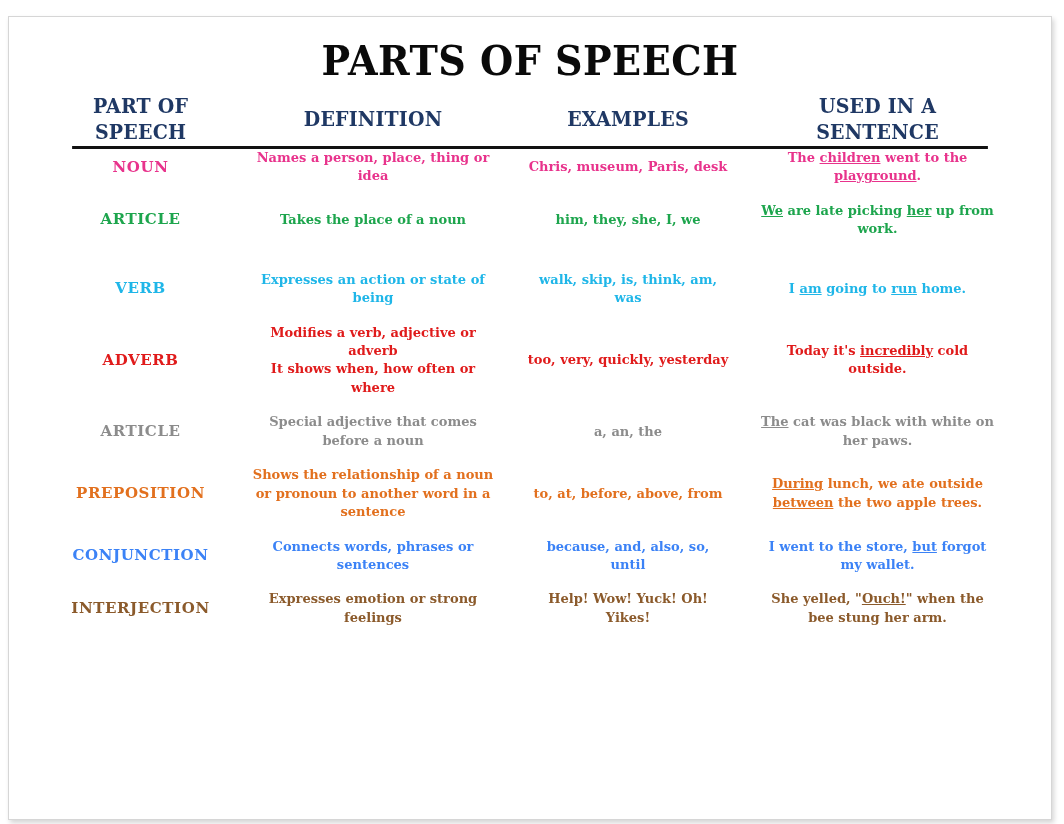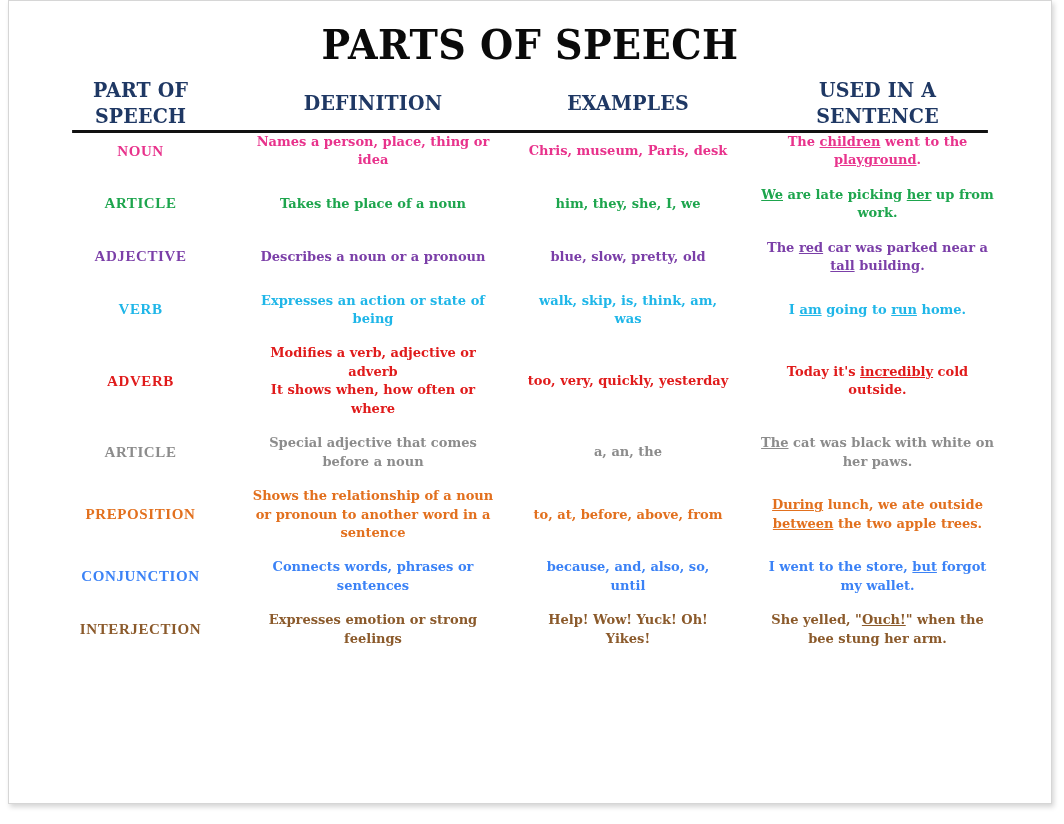--- a/index.html
+++ b/index.html
@@ -11,21 +11,21 @@
   body {
     width: 1064px;
     height: 824px;
     font-family: "Liberation Serif", "DejaVu Serif", serif;
     overflow: hidden;
   }
 
   .page {
     position: absolute;
     left: 8px;
-    top: 0;
+    top: 16px;
     width: 1044px;
     height: 804px;
     background: #ffffff;
     border: 1px solid #d6d6d6;
     box-shadow: 2px 3px 5px rgba(0,0,0,0.17);
     box-sizing: border-box;
     overflow: hidden;
   }
 
   .doc-title {
@@ -85,21 +85,20 @@
     font-family: "DejaVu Serif", "Liberation Serif", serif;
     font-weight: bold;
     font-size: 13px;
     line-height: 1.42;
     padding: 11px 8px;
   }
 
   tbody td.part-label {
     font-size: 15px;
     letter-spacing: 0.6px;
-    font-family: Liberation Serif, serif;
   }
 
   tbody td.def-cell,
   tbody td.ex-cell,
   tbody td.sent-cell {
     padding-left: 14px;
     padding-right: 14px;
   }
 
   .def-line { display: block; }
@@ -161,28 +160,20 @@
           <td class="part-label">ARTICLE</td>
           <td class="def-cell">
             <span class="def-line">Takes the place of a noun</span>
           </td>
           <td class="ex-cell">him, they, she, I, we</td>
           <td class="sent-cell"><u>We</u> are late picking <u>her</u> up from work.</td>
         </tr>
         <tr class="spacer-row">
           <td colspan="4"></td>
         </tr>
-        <tr style="color: rgb(123, 63, 168);">
-          <td class="part-label">ADJECTIVE</td>
-          <td class="def-cell">
-            <span class="def-line">Describes a noun or a pronoun</span>
-          </td>
-          <td class="ex-cell">blue, slow, pretty, old</td>
-          <td class="sent-cell">The <u>red</u> car was parked near a <u>tall</u> building.</td>
-        </tr>
         <tr class="spacer-row">
           <td colspan="4"></td>
         </tr>
         <tr style="color: rgb(31, 182, 232);">
           <td class="part-label">VERB</td>
           <td class="def-cell">
             <span class="def-line">Expresses an action or state of being</span>
           </td>
           <td class="ex-cell">walk, skip, is, think, am, was</td>
           <td class="sent-cell">I <u>am</u> going to <u>run</u> home.</td>

